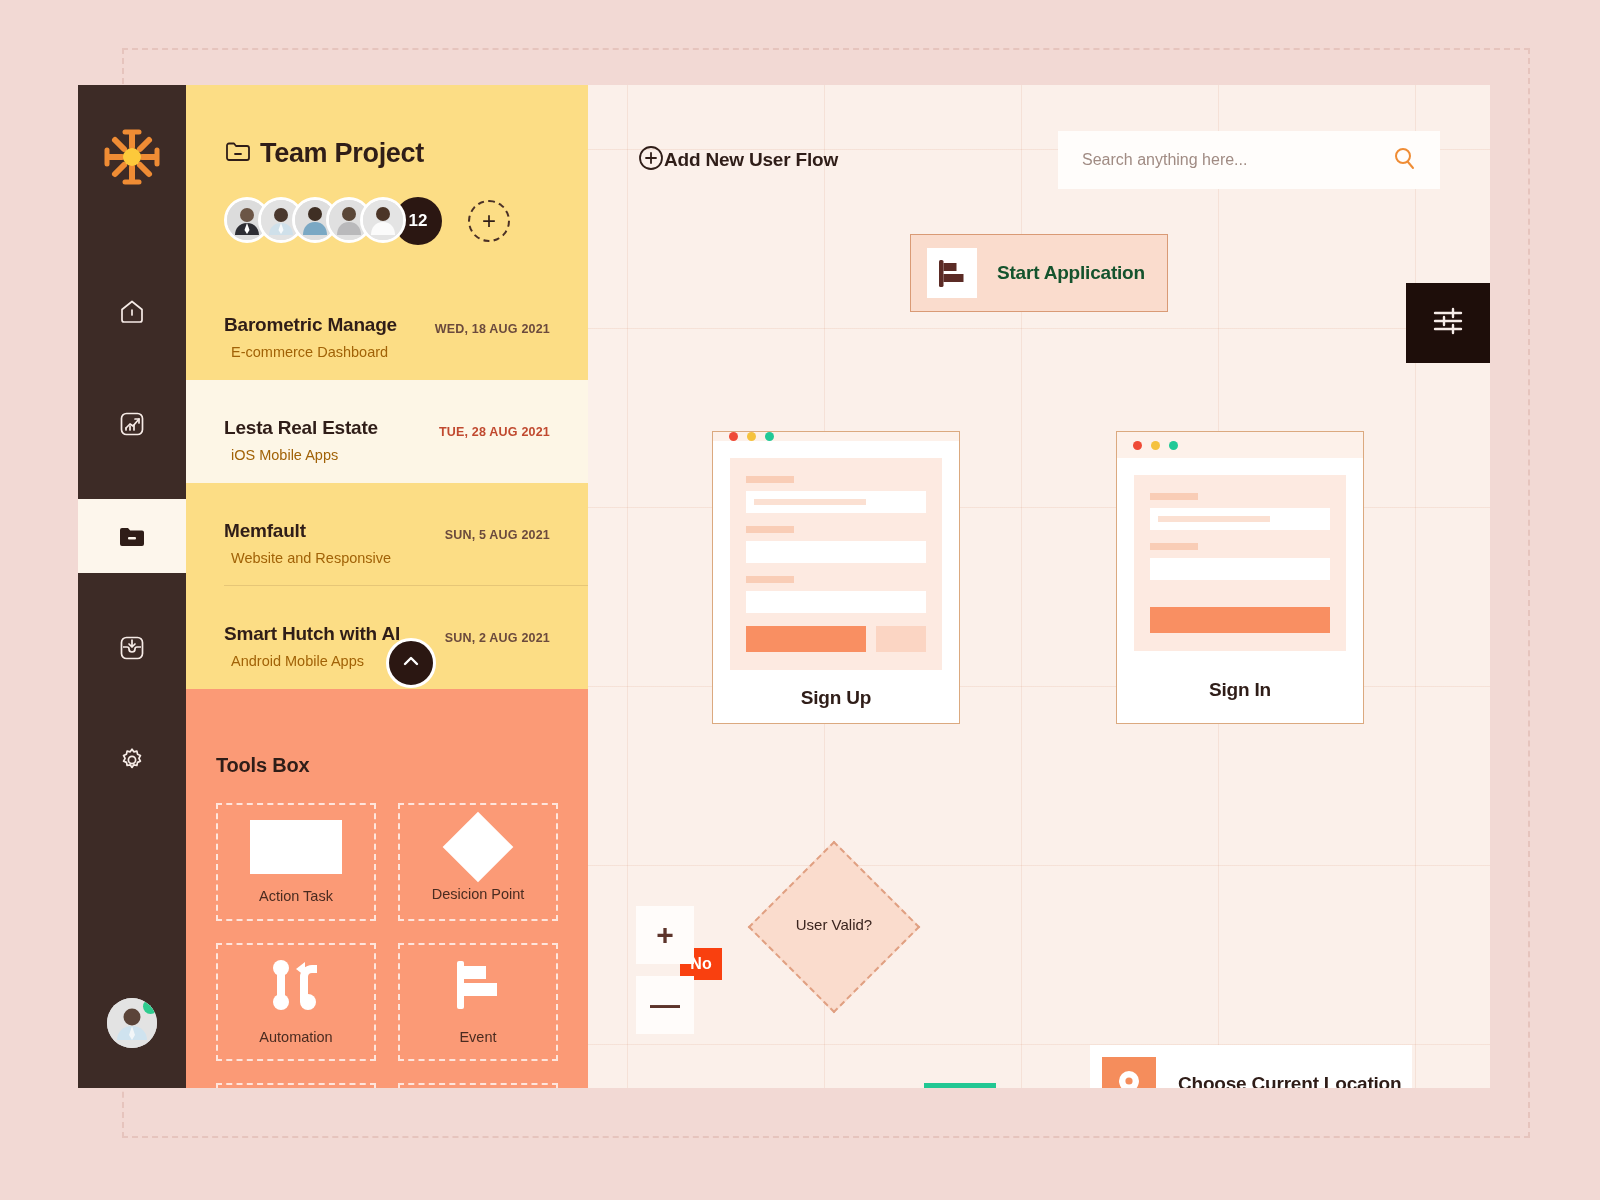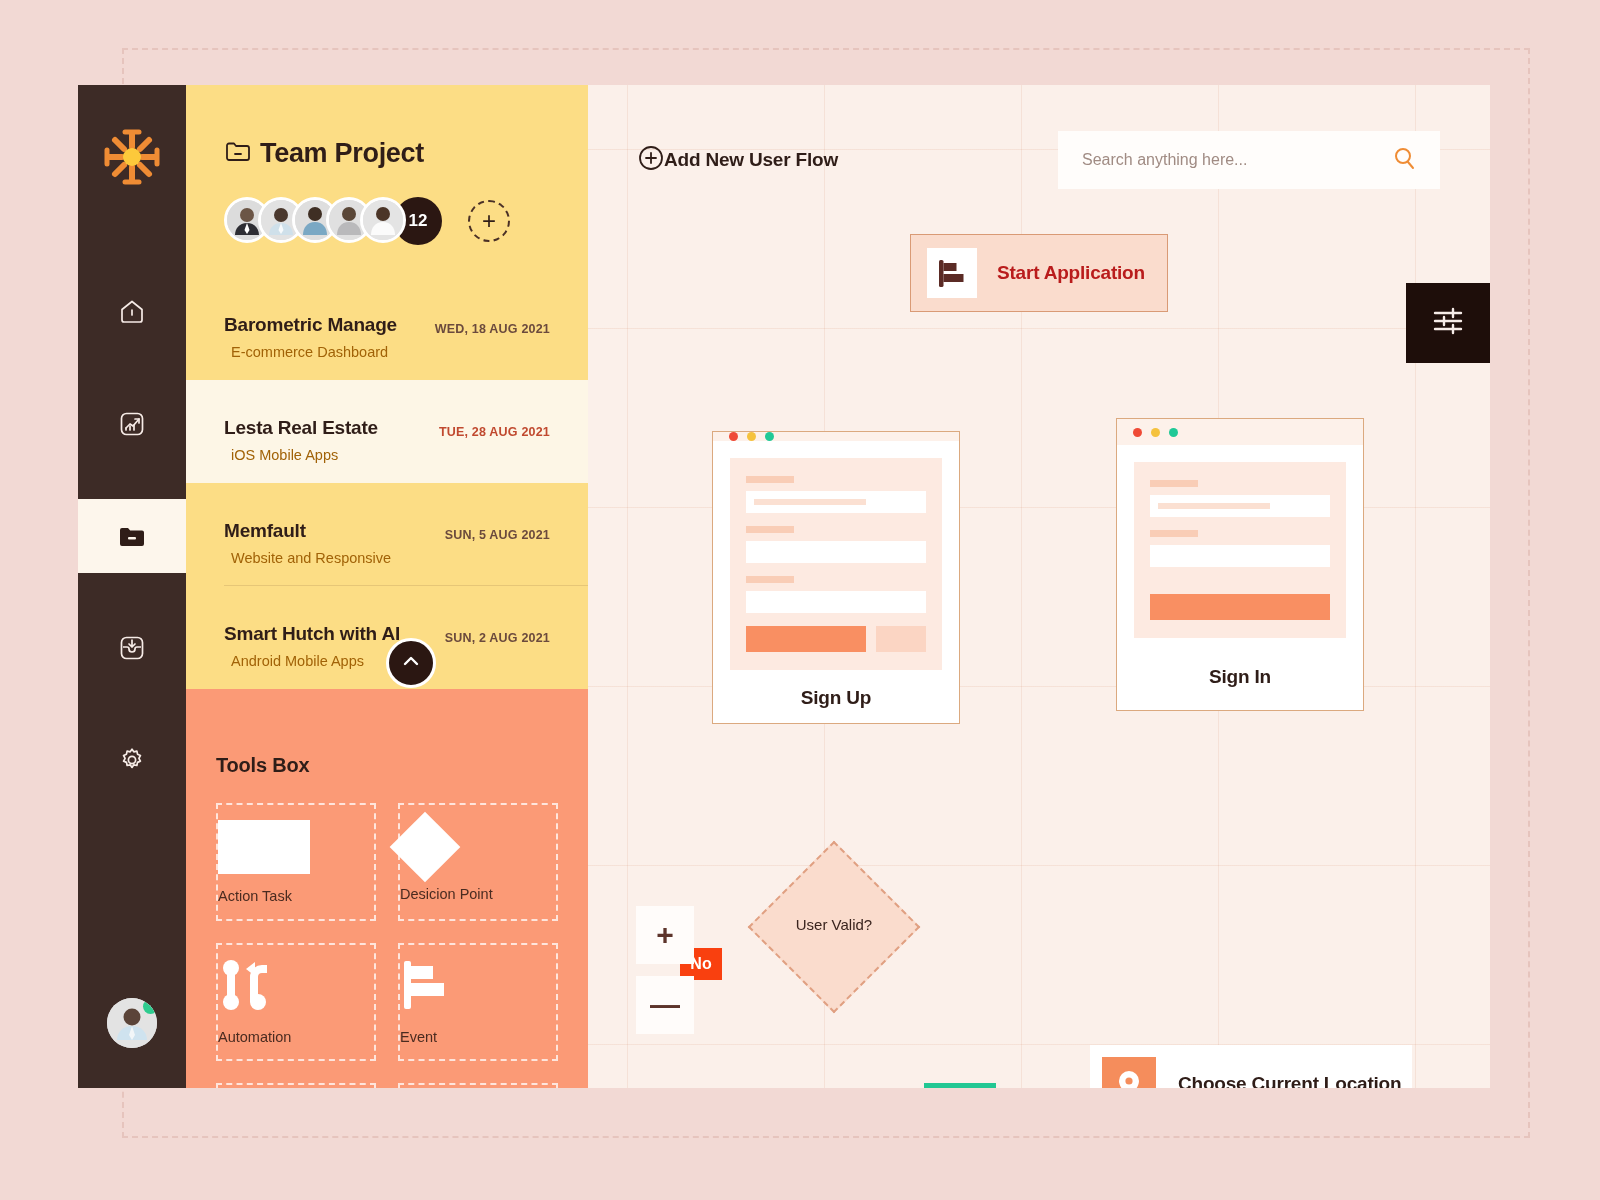--- a/index.html
+++ b/index.html
@@ -160,21 +160,21 @@
   .tools-grid {
     margin-top: 26px;
     display: grid;
     grid-template-columns: 1fr 1fr;
     gap: 22px;
   }
   .tool {
     height: 118px;
     border: 2px dashed rgba(255,255,255,.75);
     display: flex; flex-direction: column;
-    justify-content: center;
+    align-items: center; justify-content: center;
     gap: 14px; cursor: pointer;
   }
   .tool .lbl { font-size: 14.5px; color: #4a2b20; }
   .tool .shape-rect { width: 92px; height: 54px; background: #fff; }
   .tool .shape-diamond {
     width: 50px; height: 50px; background: #fff;
     transform: rotate(45deg);
   }
 
   
@@ -243,21 +243,21 @@
     width: 258px; height: 78px;
     background: #fadccd;
     border: 1px solid #d99a75;
     display: flex; align-items: center; gap: 20px;
     padding-left: 16px;
   }
   .n-start .ico {
     width: 50px; height: 50px; background: #fff;
     display: flex; align-items: center; justify-content: center;
   }
-  .n-start .t { font-size: 19px; font-weight: bold; color: #b91c1c; letter-spacing: -0.2px;}
+  .n-start .t { font-size: 19px; font-weight: bold; color: #14532d; letter-spacing: -0.2px;}
 
   .card {
     width: 248px; height: 293px;
     background: #fff;
     border: 1px solid #dba97f;
     display: flex; flex-direction: column;
   }
   .card .bar {
     height: 26px; background: #fdf1ea;
     display: flex; align-items: center; gap: 9px; padding-left: 16px;
@@ -272,21 +272,21 @@
     background:#fbe0d2;
   }
   .card .btns { display: flex; gap: 10px; }
   .card .btn-p { height: 26px; background: #f98f62; flex: 2.4; }
   .card .btn-s { height: 26px; background: #fbd5c3; flex: 1; }
   .card .cap {
     text-align: center; font-size: 19px; font-weight: bold;
     color: #2f1d18; padding-bottom: 22px; letter-spacing: -0.2px;
   }
   .n-signup { left: 124px; top: 346px; }
-  .n-signin { left: 528px; top: 333px; }
+  .n-signin { left: 528px; top: 346px; }
 
   .n-diamond {
     left: 185px; top: 781px;
     width: 122px; height: 122px;
     background: #fadccd;
     border: 2px dashed #e0a082;
     transform: rotate(45deg);
   }
   .n-diamond-label {
     position: absolute; left: 176px; top: 831px;

